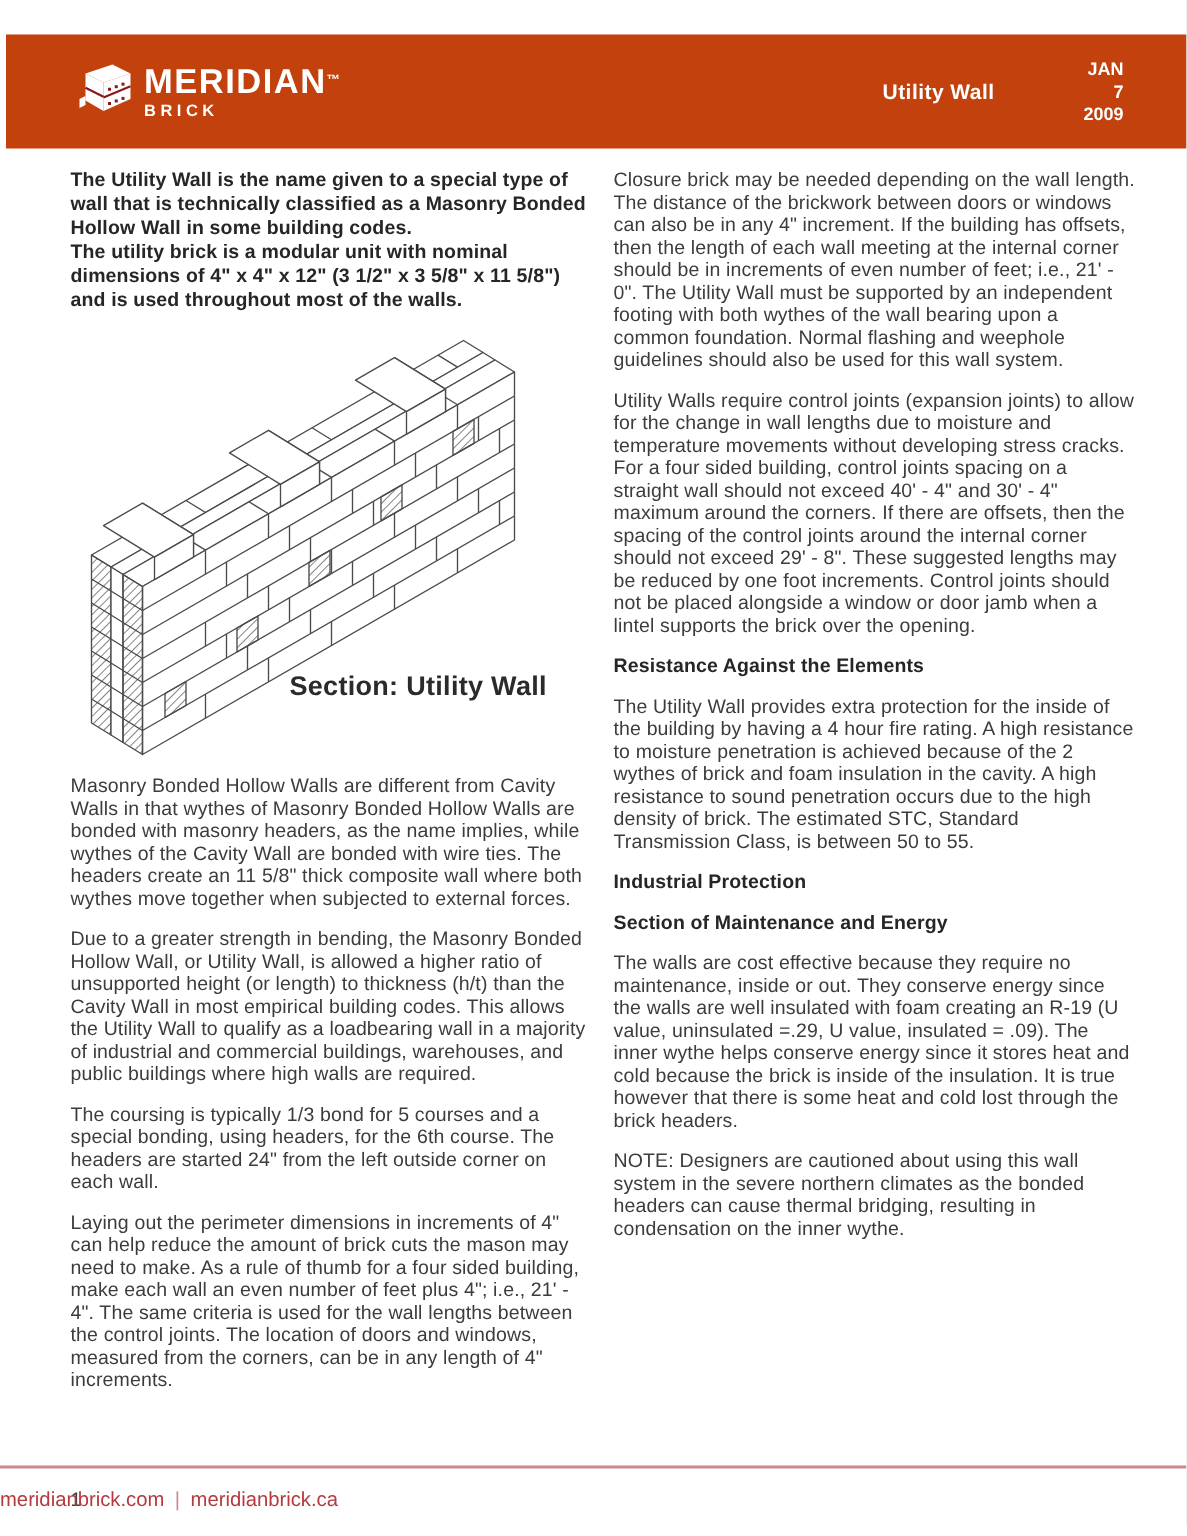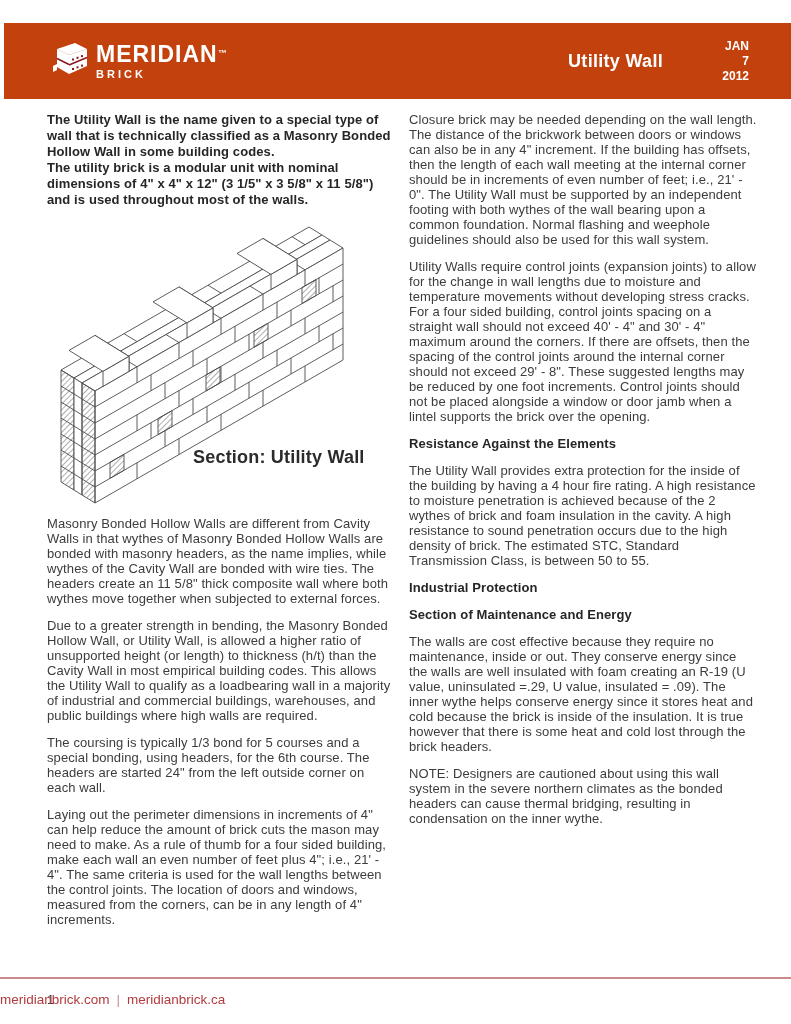--- a/index.html
+++ b/index.html
@@ -11,21 +11,21 @@
   .band{
     position:absolute;top:23px;left:4px;width:791px;height:76px;background:#c2410c;
     display:flex;align-items:center;box-sizing:border-box;padding-left:47px;padding-right:46px;
   }
   .brand{display:flex;align-items:center;}
   .brand-icon{width:40px;height:44px;flex:0 0 auto;}
   .brand-text{margin-left:5px;color:#ffffff;line-height:1;}
   .brand-name{font-size:23px;font-weight:bold;letter-spacing:1px;}
   .brand-tm{font-size:9px;vertical-align:super;font-weight:bold;}
   .brand-sub{font-size:11px;font-weight:bold;letter-spacing:3px;margin-top:3px;}
-  .band-title{margin-left:auto;color:#ffffff;font-weight:bold;font-size:18px;letter-spacing:0.3px;}
+  .band-title{margin-left:auto;color:#ffffff;font-weight:bold;font-size:14px;letter-spacing:0.3px;}
   .band-date{width:36px;margin-left:50px;text-align:right;color:#ffffff;font-weight:bold;font-size:12px;line-height:15px;}
   
   .col{position:absolute;top:112px;font-size:13px;line-height:15px;letter-spacing:0.1px;}
   .col-left{left:47px;width:346px;}
   .col-right{left:409px;width:349px;}
   .col p{margin:0 0 12px 0;}
   .intro{font-weight:bold;color:#262626;line-height:16px;white-space:pre-line;margin:0 0 8px 0;}
   .heading{font-weight:bold;color:#262626;margin:0 0 12px 0;}
   
   .figure{position:relative;width:346px;height:288px;margin:0 0 8px 0;}
@@ -68,27 +68,27 @@
         <div>
           <span class="brand-name">MERIDIAN</span><span class="brand-tm">™</span>
         </div>
         <div class="brand-sub">BRICK</div>
       </div>
     </div>
     <div class="band-title">Utility Wall</div>
     <div class="band-date">
       <div>JAN</div>
       <div>7</div>
-      <div>2012</div>
+      <div>2009</div>
     </div>
   </div>
 
   <div class="col col-left">
     <p class="intro">The Utility Wall is the name given to a special type of wall that is technically classified as a Masonry Bonded Hollow Wall in some building codes.
-The utility brick is a modular unit with nominal dimensions of 4" x 4" x 12" (3 1/5" x 3 5/8" x 11 5/8") and is used throughout most of the walls.</p>
+The utility brick is a modular unit with nominal dimensions of 4" x 4" x 12" (3 1/2" x 3 5/8" x 11 5/8") and is used throughout most of the walls.</p>
 
     <div class="figure">
       <svg id="wall-svg" width="346" height="288" viewBox="0 0 346 288">
         <defs>
           <pattern id="hatch" width="4" height="4" patternUnits="userSpaceOnUse" patternTransform="rotate(45)">
             <line x1="0" y1="0" x2="0" y2="4" stroke="#6a6a6a" stroke-width="1.1"></line>
           </pattern>
         </defs>
         <g id="wall-art" fill="#ffffff" stroke="#4b4b4b" stroke-width="0.9" stroke-linejoin="round">
             <polygon points="27,158 275,15 262,7 14,150"></polygon>

